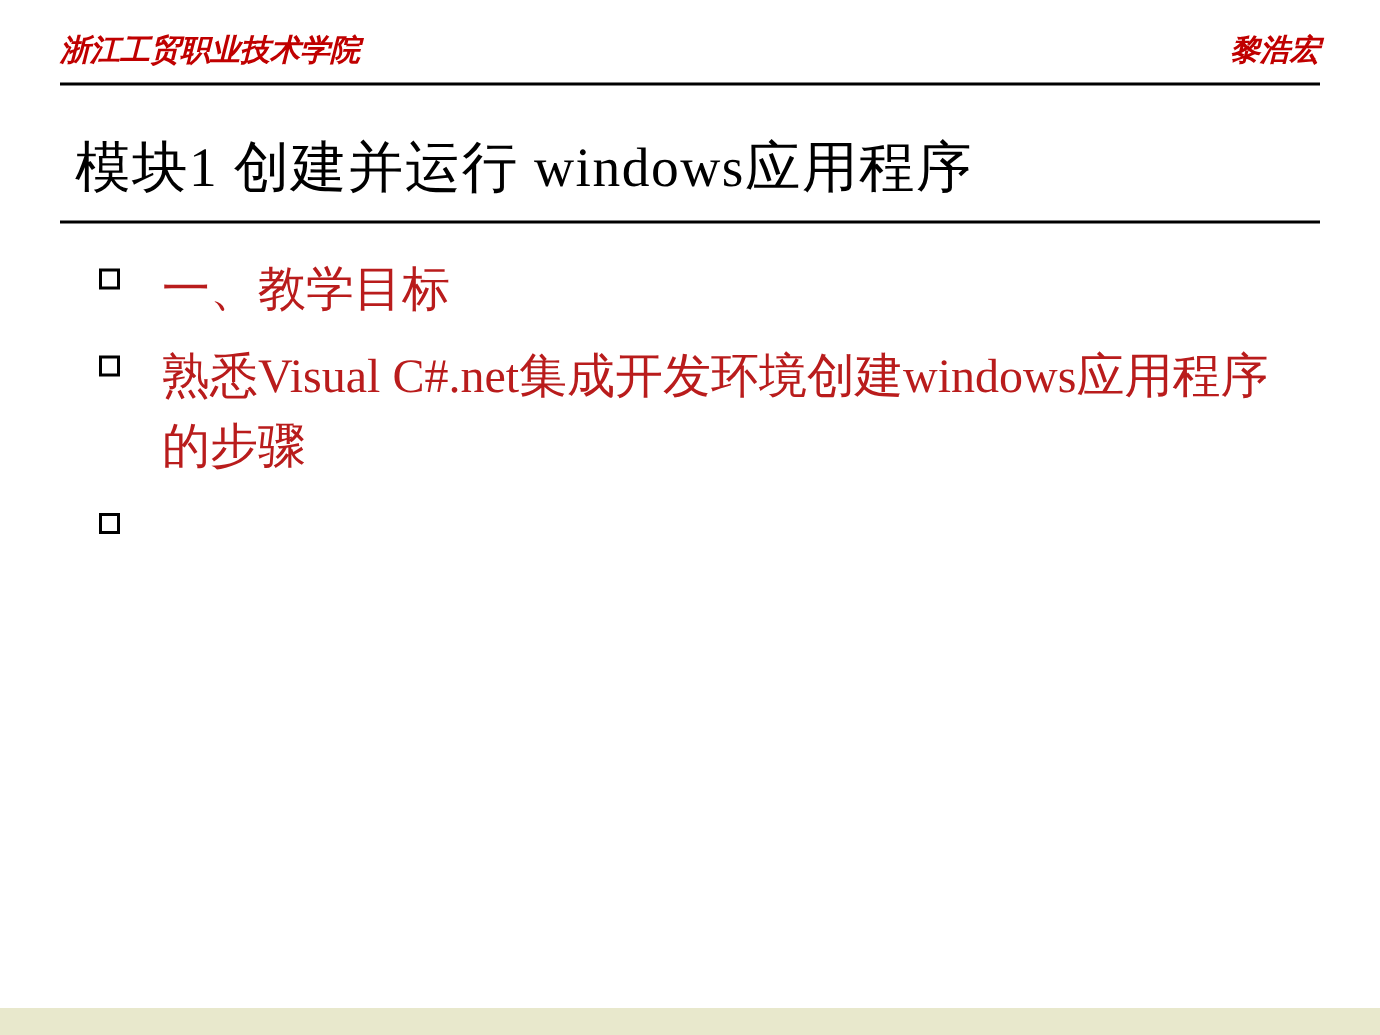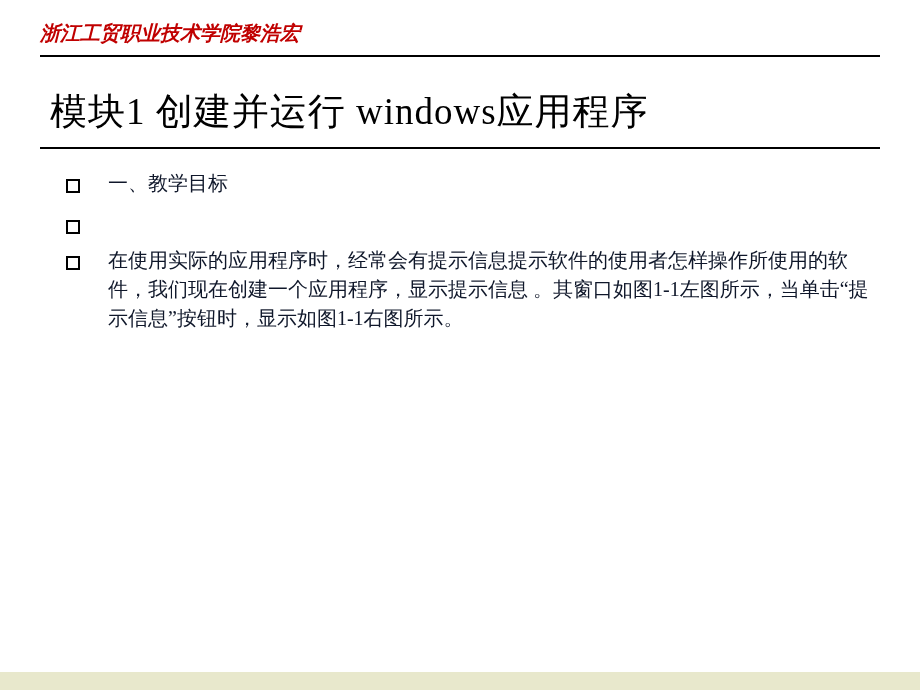--- a/index.html
+++ b/index.html
@@ -10,22 +10,22 @@
     body {
       width: 920px;
       height: 690px;
       background: #ffffff;
       font-family: "SimSun", "宋体", serif;
       position: relative;
       overflow: hidden;
     }
     .header {
       display: flex;
-      justify-content: flex-start;
-      padding: 20px 25px 0 40px;
+      justify-content: space-between;
+      padding: 20px 40px 0 40px;
     }
     .header-left, .header-right {
       color: #c00000;
       font-weight: bold;
       font-size: 20px;
       font-style: italic;
       font-family: "KaiTi", "楷体", serif;
     }
     .divider {
       margin: 8px 40px 0 40px;
@@ -51,23 +51,23 @@
     }
     .bullet {
       width: 14px;
       height: 14px;
       border: 2px solid #000;
       flex-shrink: 0;
       margin-top: 10px;
       margin-right: 28px;
     }
     .item-text {
-      font-size: 20px;
+      font-size: 32px;
       line-height: 1.45;
-      color: #0f172a;
+      color: #b91c1c;
     }
     .bottom-bar {
       position: absolute;
       bottom: 0;
       left: 0;
       width: 920px;
       height: 18px;
       background: #e8e8cc;
     }
   </style>
@@ -83,20 +83,20 @@
 <div class="title">模块1  创建并运行 windows应用程序</div>
 <div class="title-underline"></div>
 
 <div class="content">
   <div class="bullet-item">
     <div class="bullet"></div>
     <div class="item-text">一、教学目标</div>
   </div>
   <div class="bullet-item">
     <div class="bullet"></div>
+    <div class="item-text">熟悉Visual C#.net集成开发环境创建windows应用程序的步骤</div>
   </div>
   <div class="bullet-item">
     <div class="bullet"></div>
-    <div class="item-text">在使用实际的应用程序时，经常会有提示信息提示软件的使用者怎样操作所使用的软件，我们现在创建一个应用程序，显示提示信息 。其窗口如图1-1左图所示，当单击“提示信息”按钮时，显示如图1-1右图所示。</div>
   </div>
 </div>
 
 <div class="bottom-bar"></div>
 
 </body></html>

